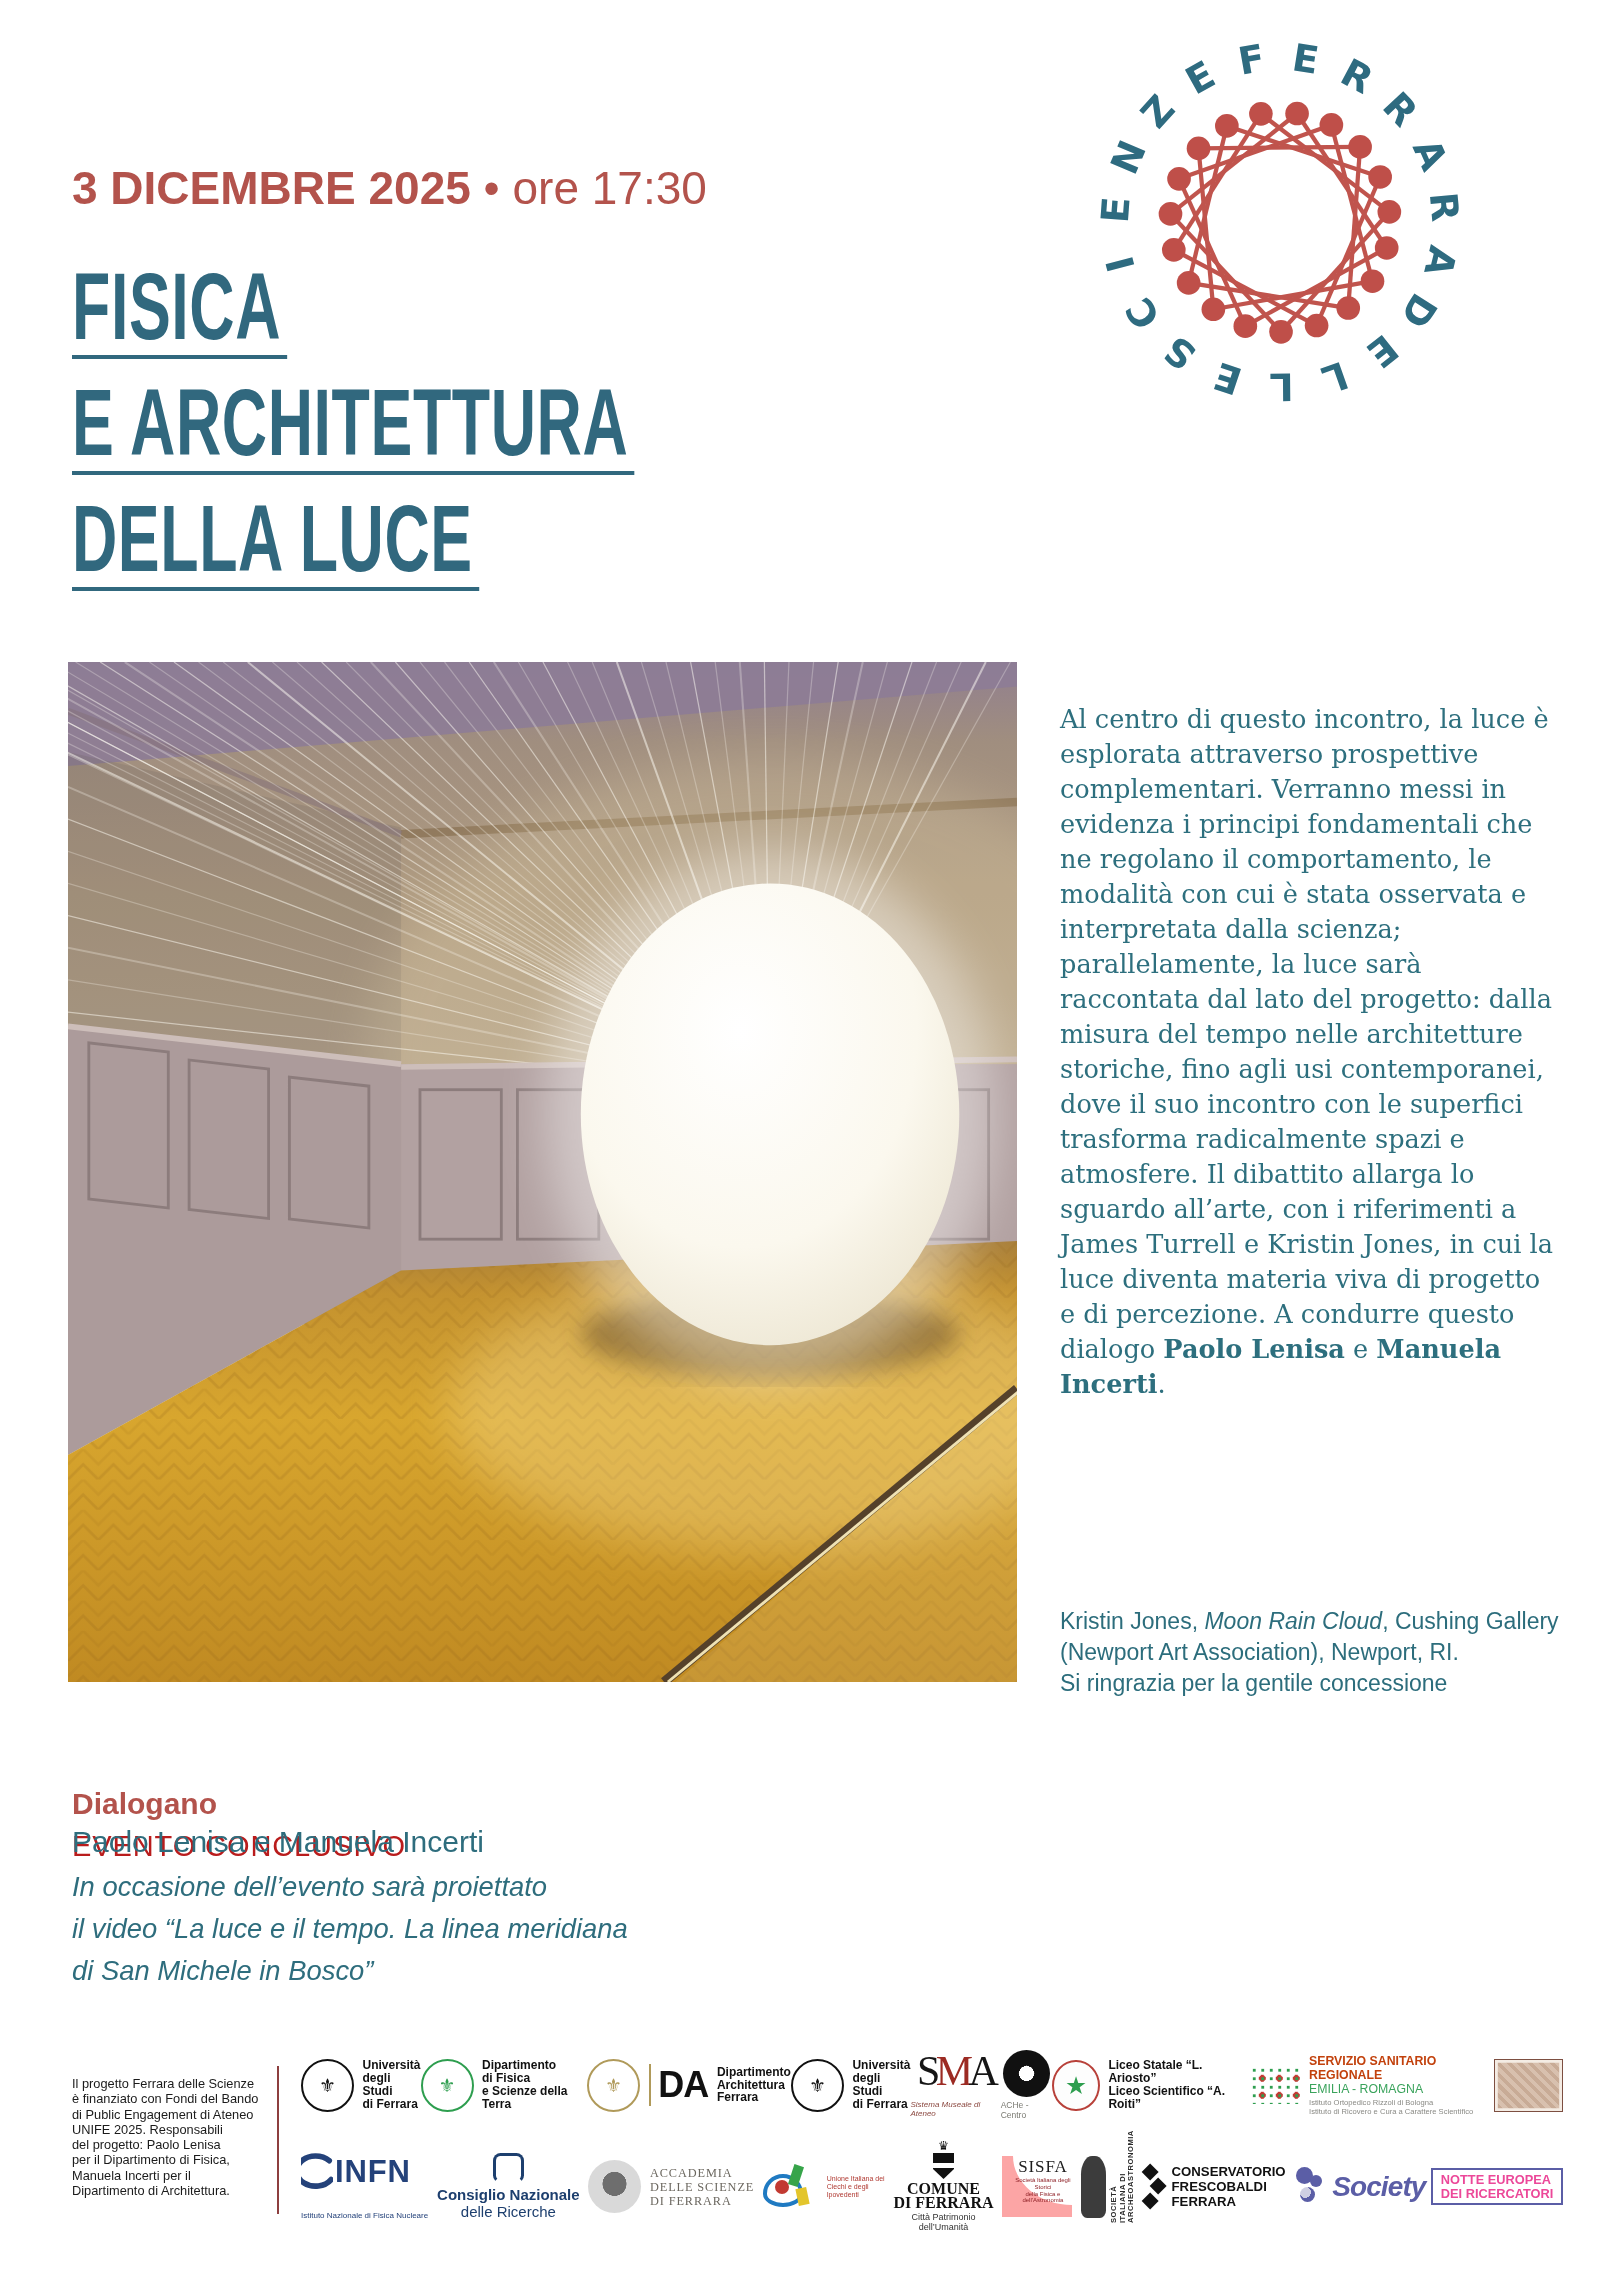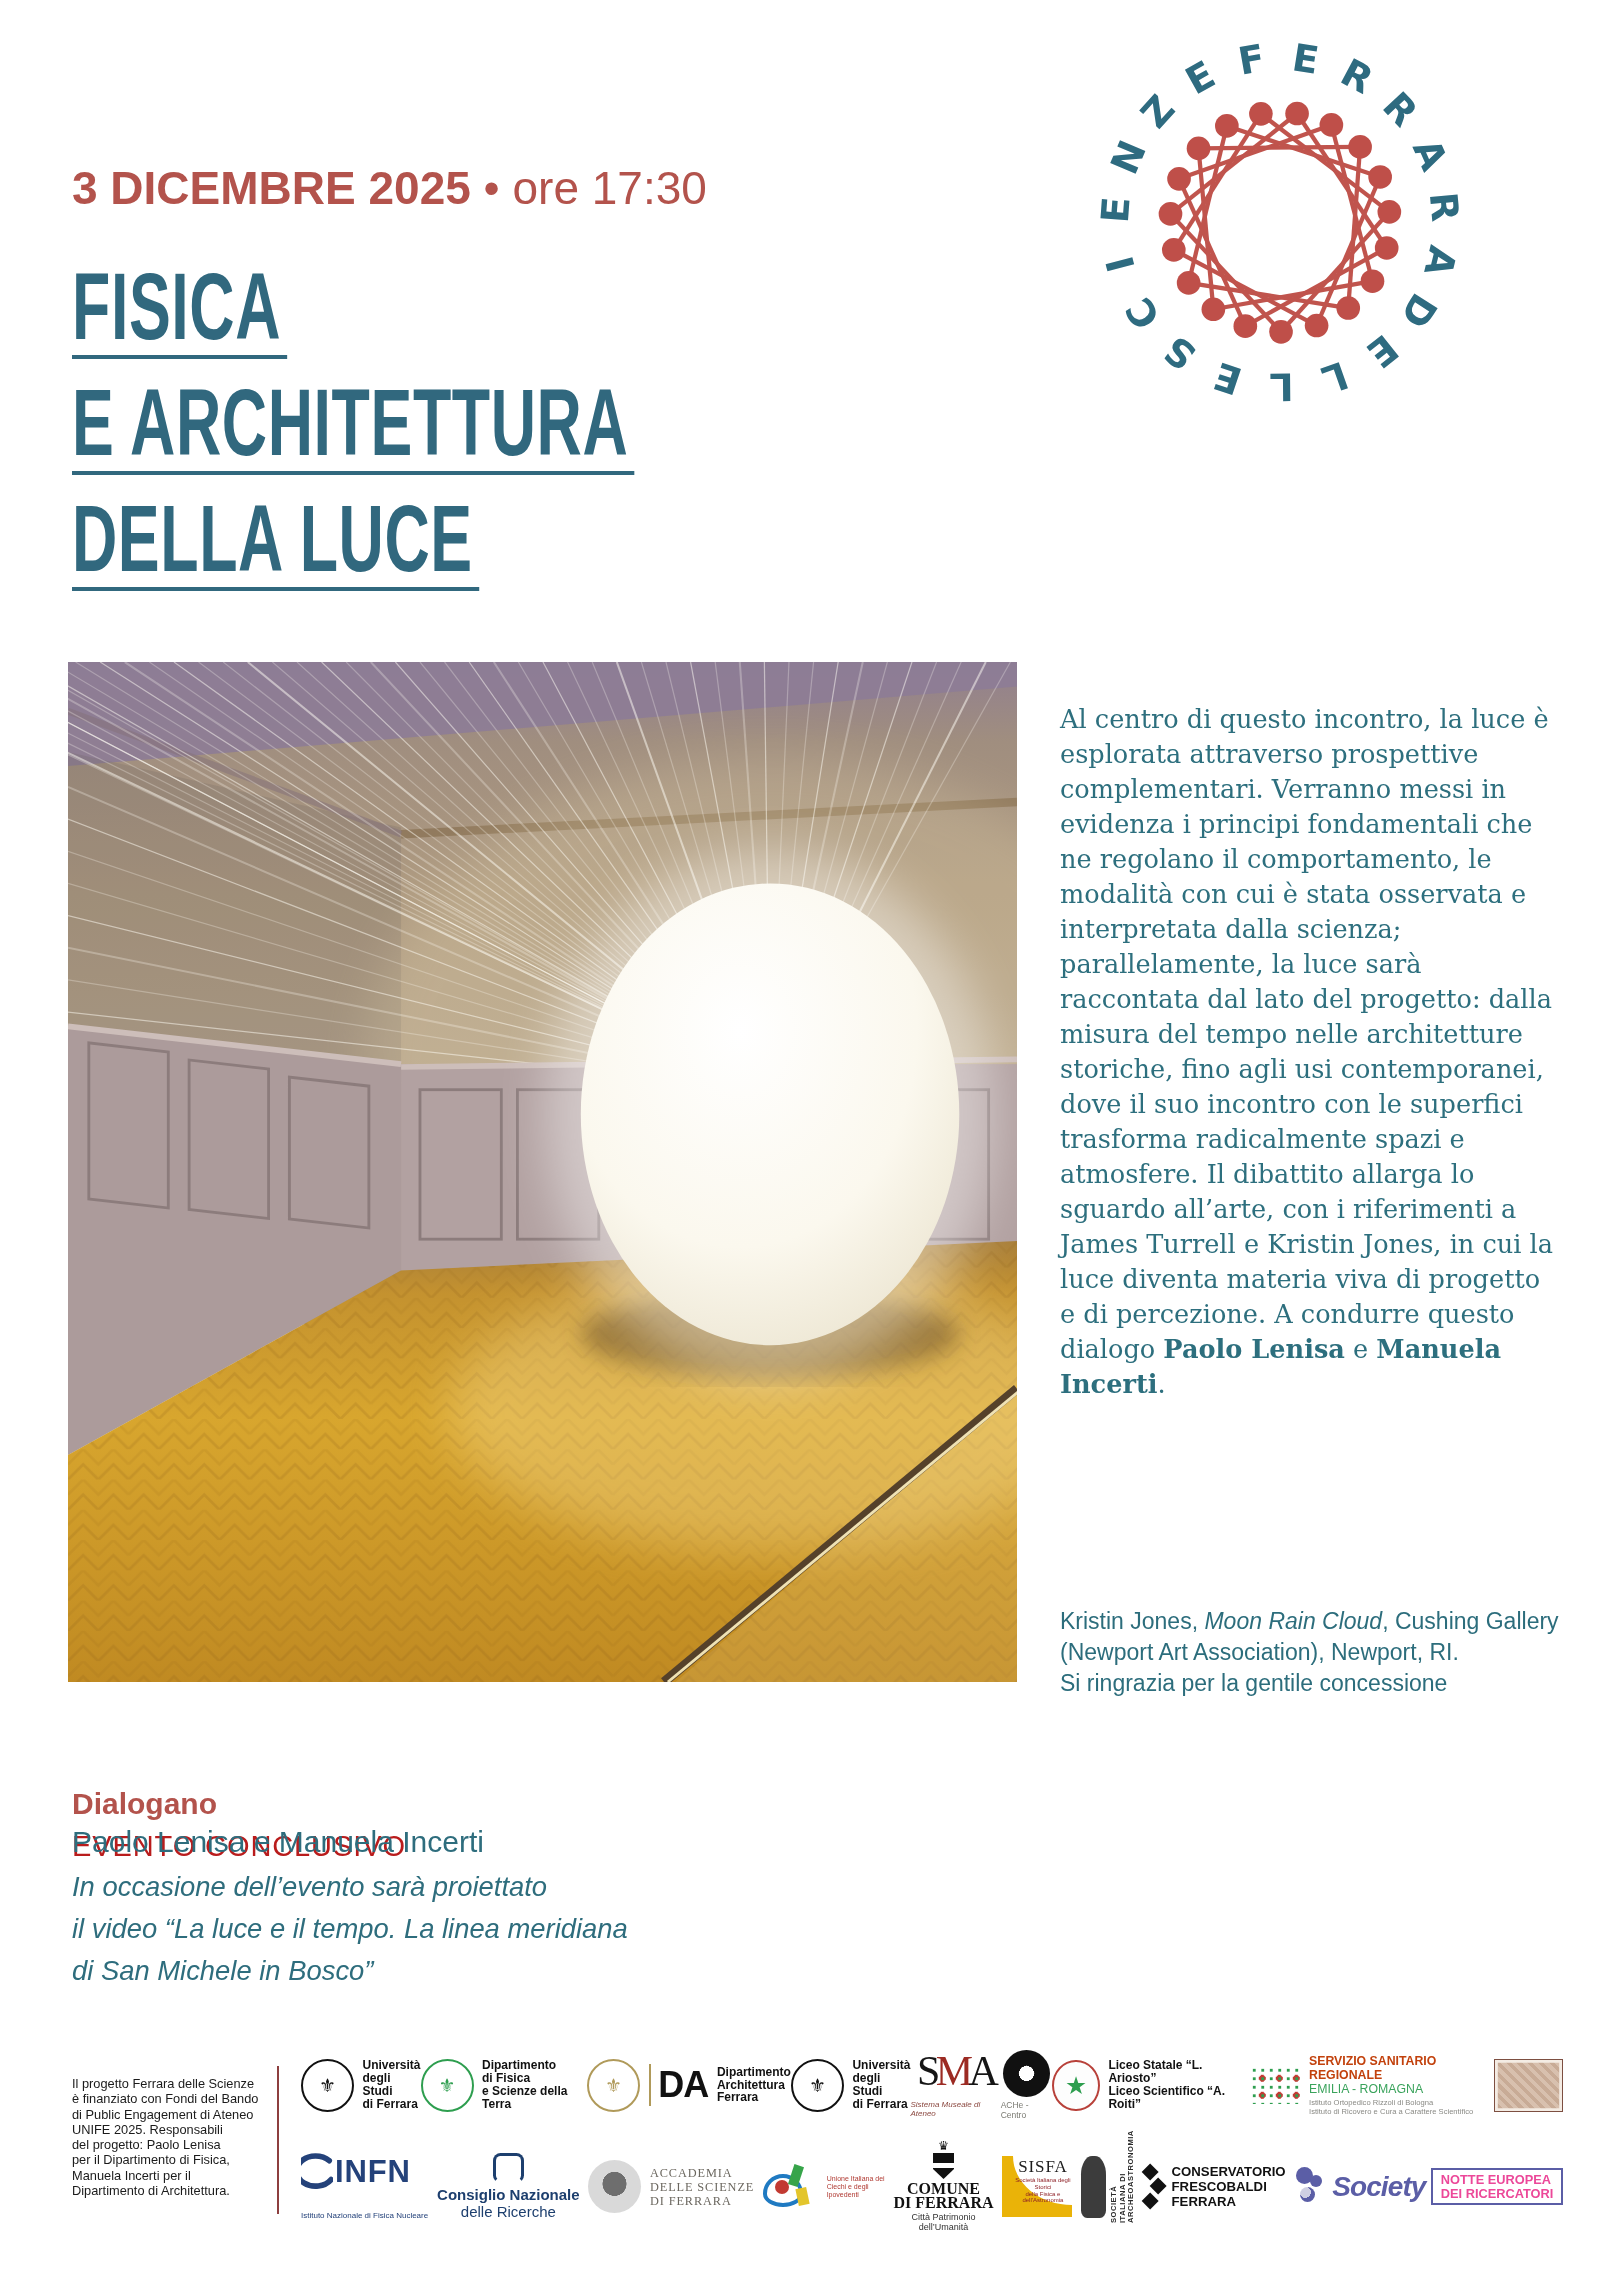--- a/index.html
+++ b/index.html
@@ -105,21 +105,21 @@
   .uici-cap{font-size:7px;color:#b03a32;line-height:8px;}
 
   .comune-wrap{display:flex;flex-direction:column;align-items:center;}
   .comune-crown{font-size:12.3px;color:#111;line-height:11.4px;}
   .comune-shield{width:21px;height:26.5px;background:#111;clip-path:polygon(0 0,100% 0,100% 62%,50% 100%,0 62%);
                  box-shadow:inset 0 -9.5px 0 0 #fff0;position:relative;margin-bottom:2.8px;}
   .comune-shield::after{content:"";position:absolute;left:0;top:10.4px;width:100%;height:4.7px;background:#fff;}
   .comune-l1{font-family:"Liberation Serif",serif;font-size:16px;font-weight:700;color:#111;line-height:14px;text-align:center;}
   .comune-sub{font-size:9px;color:#333;line-height:10px;text-align:center;margin-top:1.9px;}
 
-  .sisfa-box{position:relative;width:70px;height:61px;background:#eab308;flex:0 0 auto;}
+  .sisfa-box{position:relative;width:70px;height:61px;background:#fca5a5;flex:0 0 auto;}
   .sisfa-white{position:absolute;right:0;top:0;width:59px;height:49px;background:#fff;border-bottom-left-radius:100% 100%;
                display:flex;flex-direction:column;align-items:center;justify-content:center;}
   .sisfa-abbr{font-family:"Liberation Serif",serif;font-size:17px;color:#1c1c1c;letter-spacing:0.9px;}
   .sisfa-cap{font-size:6px;color:#8e2026;line-height:6.6px;text-align:center;}
 
   .archeo-wrap{display:flex;align-items:center;gap:3.8px;}
   .archeo-statue{width:24.6px;height:62px;background:#3c3c3c;border-radius:45% 45% 25% 25%/30% 30% 12% 12%;}
   .archeo-cap{writing-mode:vertical-rl;transform:rotate(180deg);font-size:7.6px;font-weight:700;color:#2b2b2b;
               letter-spacing:0.5px;height:72px;line-height:8.5px;}
 

